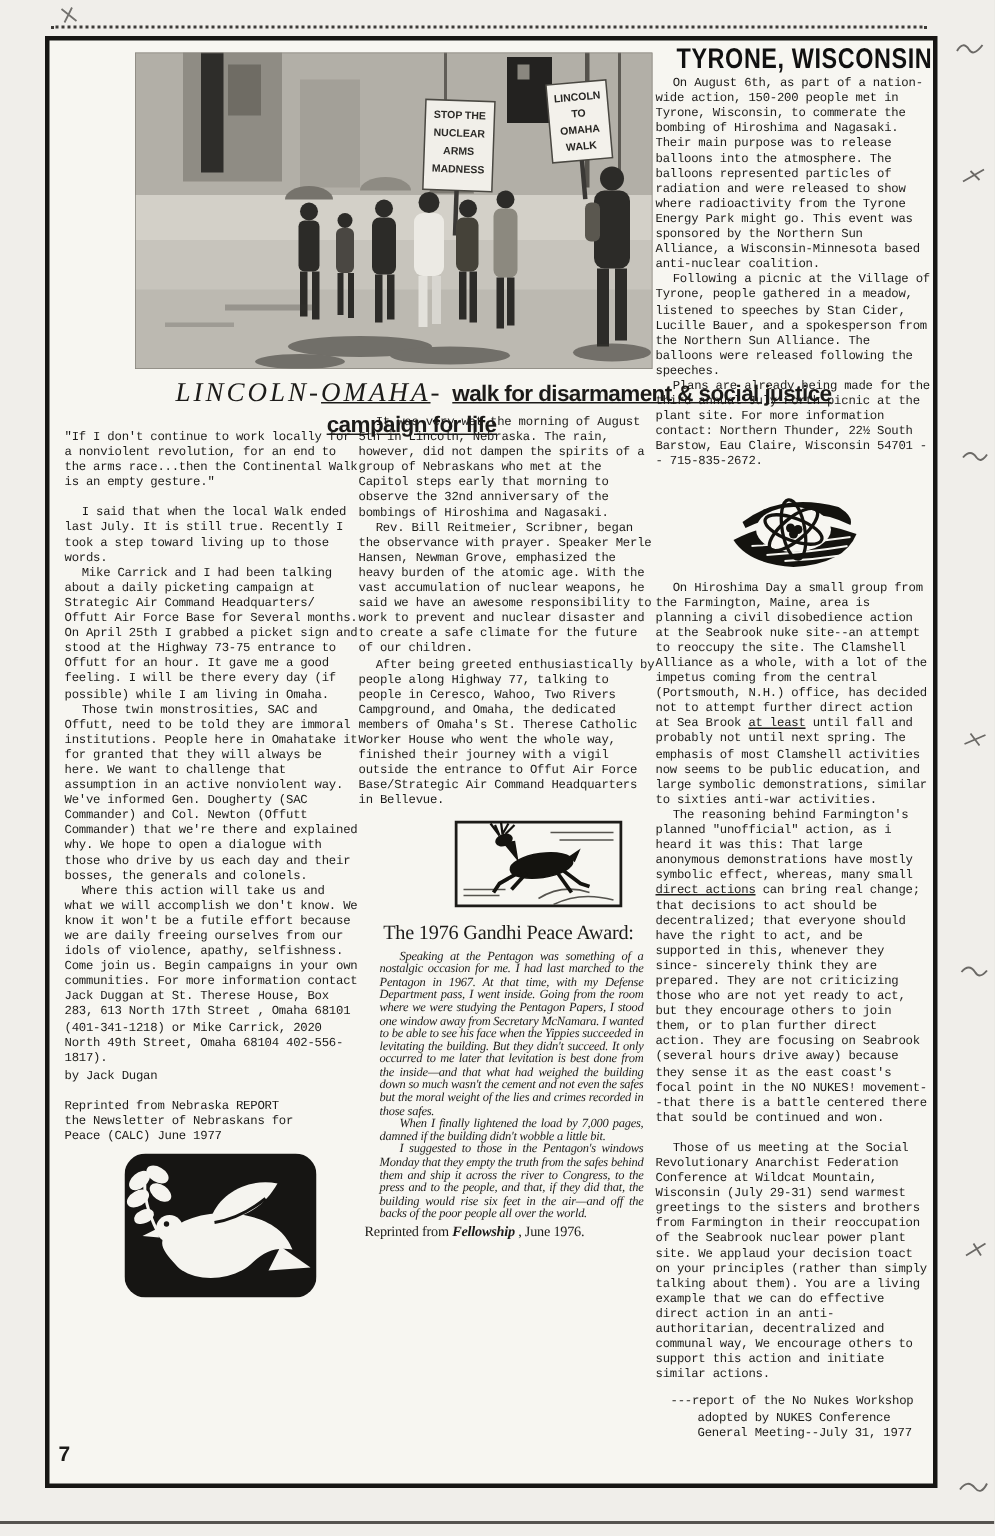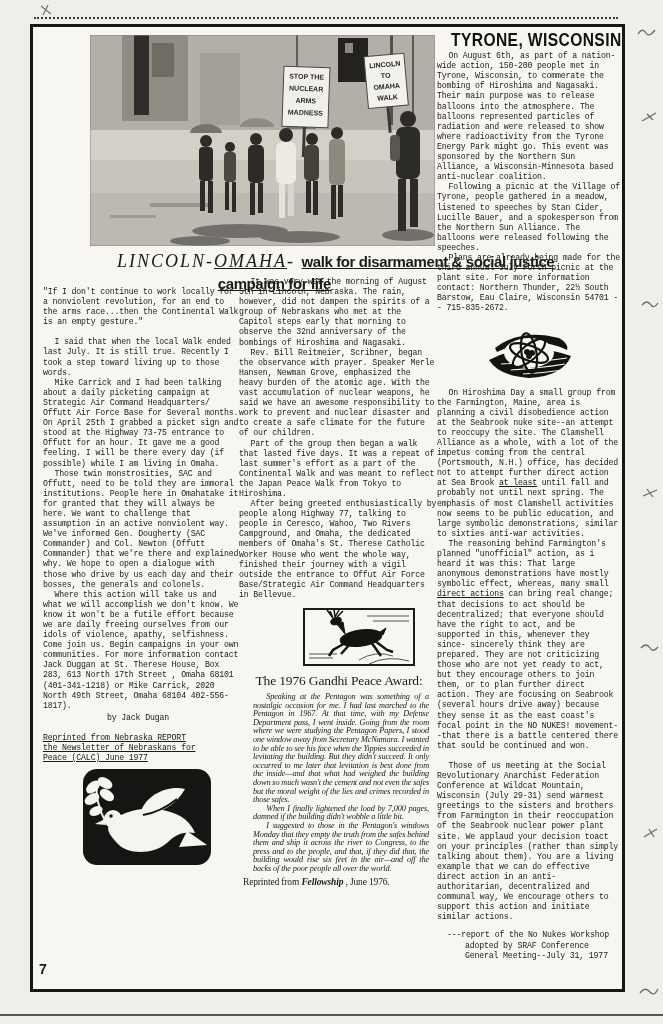--- a/index.html
+++ b/index.html
@@ -14,22 +14,22 @@
   .col{position:absolute;font-size:8.2px;line-height:10.1px;letter-spacing:-0.15px;text-align:left;}
   .col p{margin:0 0 0 0;}
   .ind{text-indent:1.4em;}
   .gap-top{margin-top:10px !important;}
   .u{text-decoration:underline;}
 
   .left-col{left:10px;top:260px;width:196px;}
   .mid-col{left:206px;top:250px;width:200px;}
   .right-col{left:404px;top:8px;width:184px;}
 
-  .byline{text-align:center;margin-top:2px !important;padding-right:6px;}
-  .reprint-block{margin-top:10px !important;white-space:pre-line;text-decoration:underline;}
+  .byline{text-align:left;margin-top:2px !important;padding-right:6px;}
+  .reprint-block{margin-top:10px !important;white-space:pre-line;}
 
   
   .tyrone-head{font-family:"Liberation Sans",sans-serif;font-weight:bold;font-size:19px;
                letter-spacing:.5px;transform:scaleX(.82);transform-origin:left;
                white-space:nowrap;margin:0 0 6px 14px;color:#111;}
   .caption{position:absolute;left:60px;top:224px;width:330px;text-align:center;white-space:nowrap;margin-left:24px;}
   .cap-italic{font-family:"Liberation Serif",serif;font-style:italic;font-size:18px;letter-spacing:2px;}
   .cap-sans{font-family:"Liberation Sans",sans-serif;font-weight:bold;font-size:15px;
             letter-spacing:-0.4px;text-decoration:underline;}
   .caption2{position:absolute;left:118px;top:248px;width:180px;text-align:right;}
@@ -230,21 +230,20 @@
         <circle cx="28" cy="47" r="1.8" fill="#161513"></circle>
         <path d="M60,46 C72,44 84,38 94,30" stroke="#161513" stroke-width="2" fill="none"></path>
       </svg>
     </div>
 
     <div class="pagenum">7</div>
 
     <div class="col mid-col">
       <p class="ind">It was very wet the morning of August 5th in Lincoln, Nebraska. The rain, however, did not dampen the spirits of a group of Nebraskans who met at the Capitol steps early that morning to observe the 32nd anniversary of the bombings of Hiroshima and Nagasaki.</p>
       <p class="ind">Rev. Bill Reitmeier, Scribner, began the observance with prayer. Speaker Merle Hansen, Newman Grove, emphasized the heavy burden of the atomic age.  With the vast accumulation of nuclear weapons, he said we have an awesome responsibility to work to prevent and nuclear disaster and to create a safe climate for the future of our children.</p>
-      <p class="ind">Part of the group then began a walk that lasted five days.  It was a repeat of last summer's effort as a part of the Continental Walk and was meant to reflect the Japan Peace Walk from Tokyo to Hiroshima.</p>
       <p class="ind">After being greeted enthusiastically by people along Highway 77, talking to people in Ceresco, Wahoo, Two Rivers Campground, and Omaha, the dedicated members of Omaha's St. Therese Catholic Worker House who went the whole way, finished their journey with a vigil outside the entrance to Offut Air Force Base/Strategic Air Command Headquarters in Bellevue.</p>
 
       
       <svg class="deer-wrap" width="112" height="58" viewBox="0 0 112 58">
         <rect x="1" y="1" width="110" height="56" fill="#f7f6f1" stroke="#1c1b18" stroke-width="2"></rect>
         <g stroke="#55534e" stroke-width="1">
           <line x1="64" y1="8" x2="106" y2="8"></line>
             <line x1="70" y1="13" x2="106" y2="13"></line>
           <line x1="6" y1="46" x2="34" y2="46"></line>
             <line x1="6" y1="50" x2="30" y2="50"></line>
@@ -307,20 +306,20 @@
       </svg>
 
       <p class="ind">
         <span>On Hiroshima Day a small group from the Farmington, Maine, area is planning a civil disobedience action at the Seabrook nuke site--an attempt to reoccupy the site.  The Clamshell Alliance as a whole, with a lot of the impetus coming from the central (Portsmouth, N.H.) office, has decided not to attempt further direct action at Sea Brook </span><span class="u">at least</span><span> until fall and probably not until next spring.  The emphasis of most Clamshell activities  now seems to be public education, and large symbolic demonstrations, similar to sixties anti-war activities.</span>
       </p>
       <p class="ind">
         <span>The reasoning behind Farmington's planned "unofficial" action, as i heard it was this:  That large anonymous demonstrations have mostly symbolic effect, whereas, many small </span><span class="u">direct actions</span><span> can bring real change; that decisions to act should be decentralized; that everyone should have the right to act, and be supported in this, whenever they since- sincerely think they are prepared. They are not criticizing those who are not yet ready to act, but they encourage others to join them, or to plan further direct action. They are focusing on Seabrook (several hours drive away) because they sense it as the east coast's focal point in the NO NUKES! movement--that there is a battle centered there that sould be continued and won.</span>
       </p>
       <p class="ind gap-top">Those of us meeting at the Social Revolutionary Anarchist Federation Conference at Wildcat Mountain, Wisconsin (July 29-31) send warmest greetings to the sisters and brothers from Farmington in their reoccupation of the Seabrook nuclear power plant site.  We applaud your decision toact on your principles (rather than simply talking about them).  You are a living example that we can do effective direct action in an anti-authoritarian, decentralized and communal way, We encourage others to support this action and initiate similar actions.</p>
       <p class="credit">---report of the No Nukes Workshop</p>
-      <p class="credit-line2">adopted by SRAF Conference</p>
+      <p class="credit-line2">adopted by NUKES Conference</p>
       <p class="credit-line2">General Meeting--July 31, 1977</p>
     </div>
 
   </div>
 
   <div class="scanline-bottom"></div>
 </div>
 
 </body></html>

